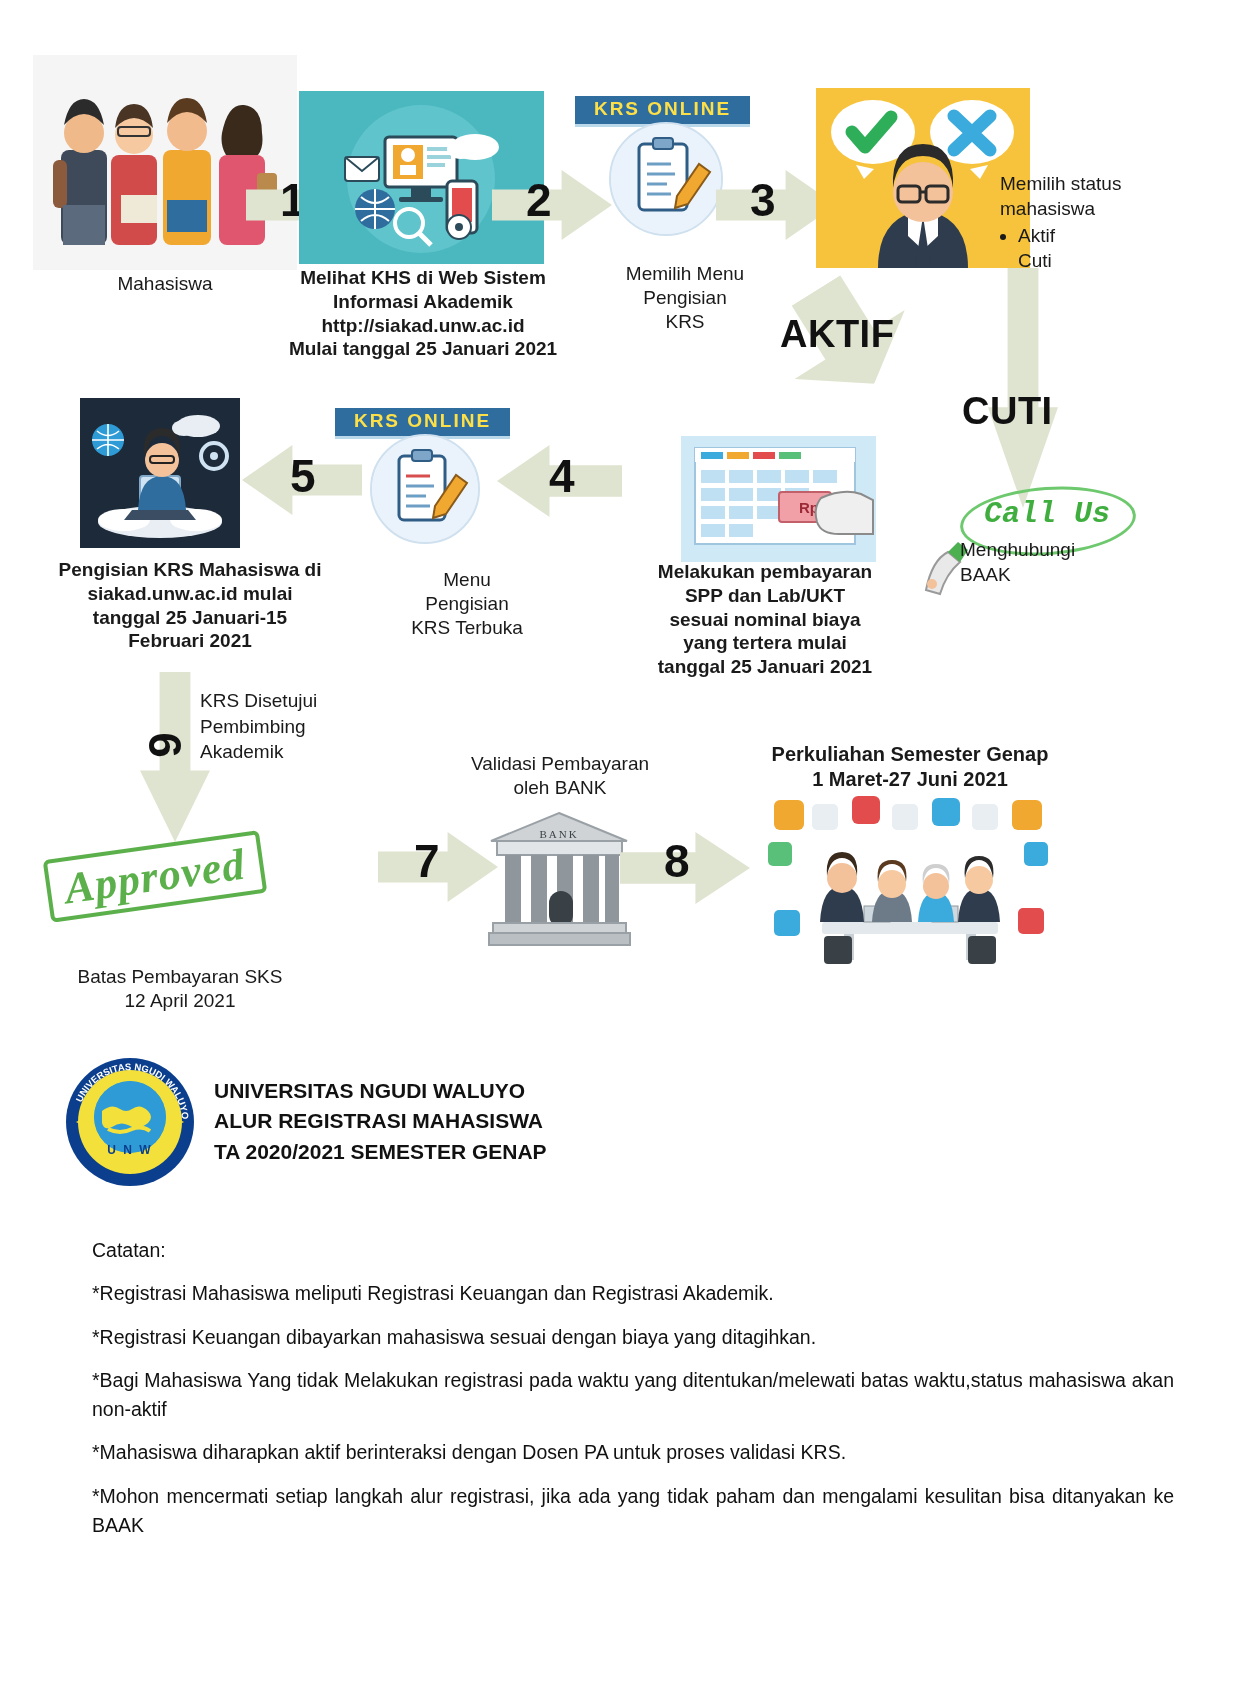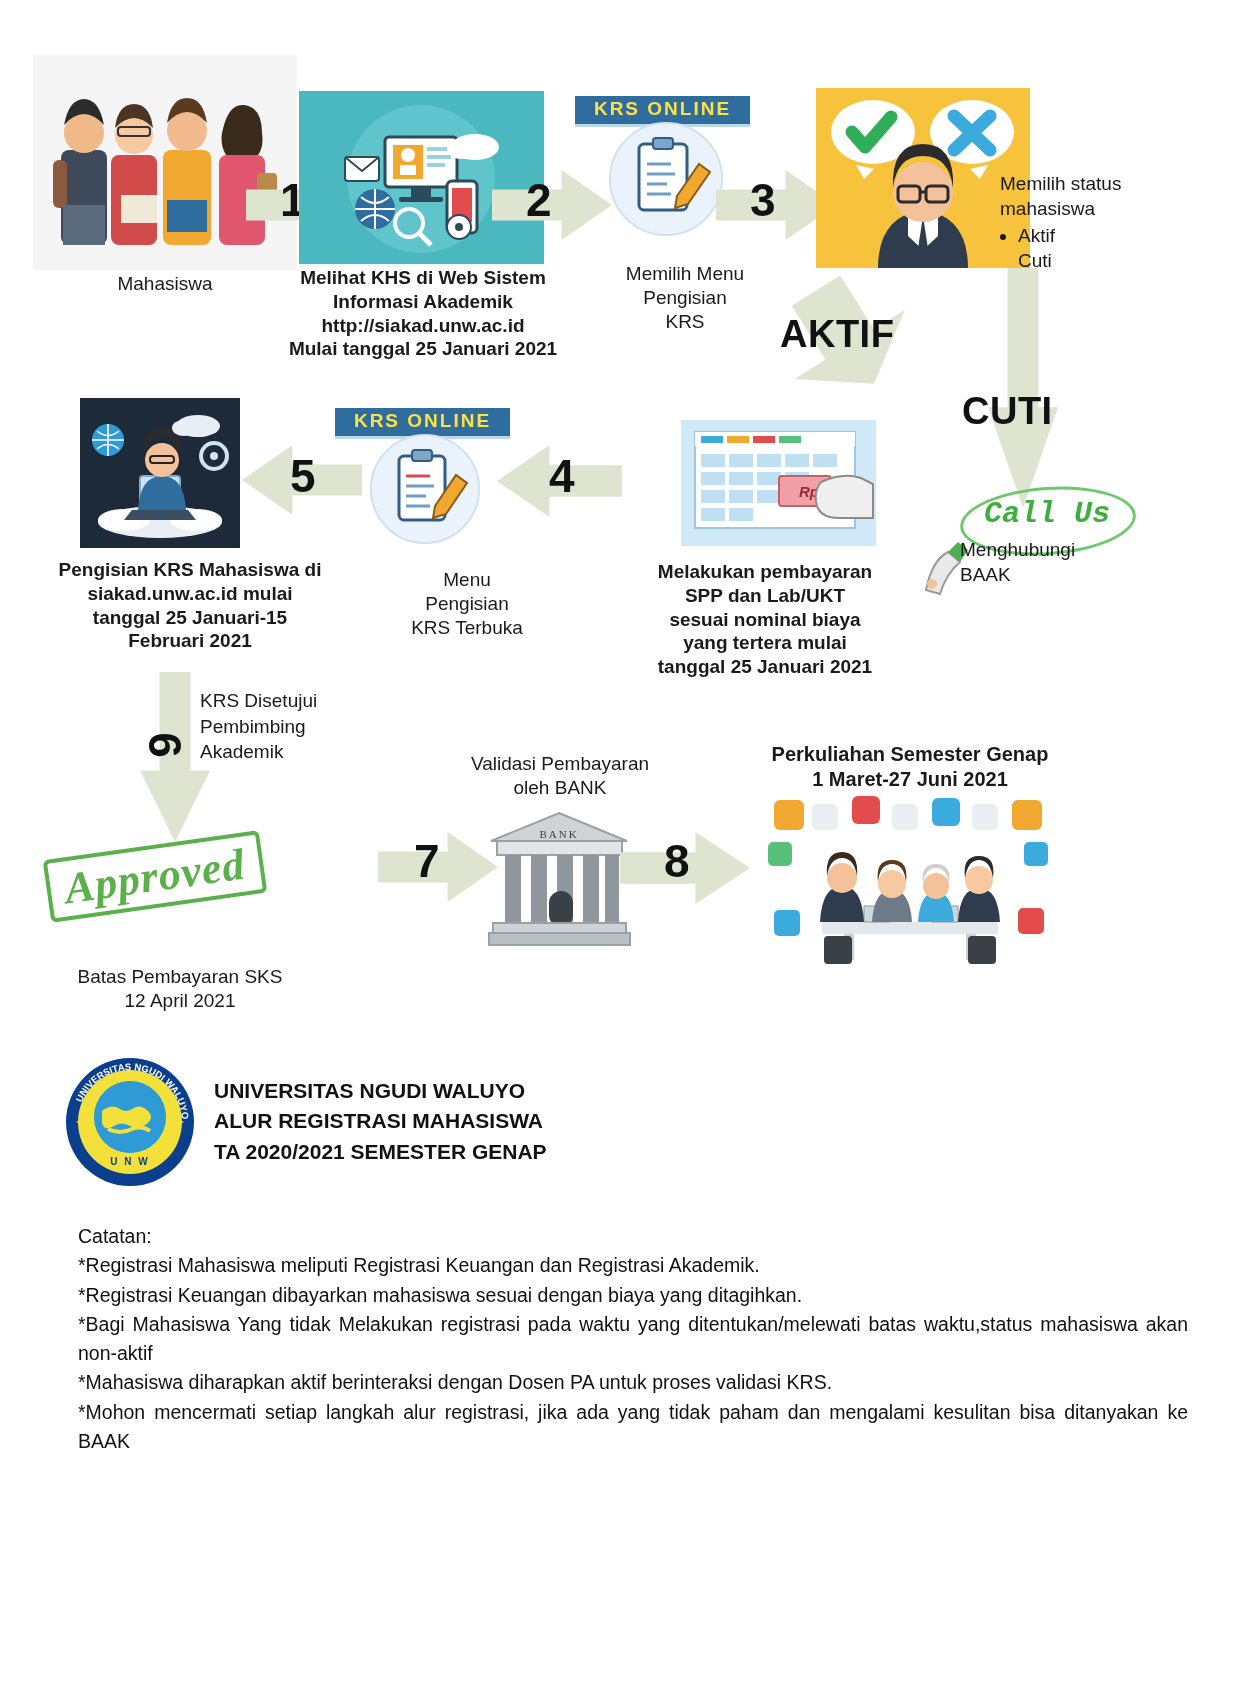--- a/index.html
+++ b/index.html
@@ -125,44 +125,44 @@
     position: relative;
   }
   .logo-globe {
     border-radius: 50%;
     background: #2f9bd6;
     position: relative;
     overflow: hidden;
   }
   .logo-unw {
     position: absolute;
-    bottom: 7px; left: 0; width: 100%;
+    bottom: 17px; left: 0; width: 100%;
     text-align: center;
-    font-size: 10px;
+    font-size: 12px;
     font-weight: bold;
     color: #0b3f8e;
     letter-spacing: 2px;
   }
 
   .org-title {
     position: absolute;
     font-weight: bold;
     font-size: 21px;
     line-height: 1.45;
     color: #111;
   }
 
   .notes {
     position: absolute;
     font-size: 19.5px;
     line-height: 1.5;
     color: #111;
     text-align: justify;
   }
-  .notes div { margin: 0; }
+  .notes div { margin: 14px; }
 
   .bullet-list {
     position: absolute;
     font-size: 19px;
     line-height: 1.3;
   }
   .bullet-list li { margin-left: -12px; }
   ul { margin: 2px 0 0 0; padding-left: 22px; }
 </style>
 </head>
@@ -357,21 +357,21 @@
     <path d="M63 70 l21 -31 l11 8 l-21 31 l-13 4z" fill="#f0a830" stroke="#8a5a18" stroke-width="2"></path>
   </svg>
 </div>
 <div class="cap" style="left:372px; top:568px; width:190px; white-space:pre-line;">Menu
 Pengisian
 KRS Terbuka</div>
 
 <div class="arw left" style="left:497px; top:445px; width:125px; height:72px;"></div>
 <div class="arw-num" style="left:549px; top:453px;"><span>4</span></div>
 
-<div class="abs lightblue-box" style="left:681px; top:420px; width:195px; height:126px;font-style:italic;">
+<div class="abs lightblue-box" style="left:681px; top:436px; width:195px; height:126px;">
   <svg width="195" height="122" viewBox="0 0 195 122">
     <rect width="195" height="122" fill="#cfe9f7"></rect>
     <rect x="14" y="12" width="160" height="96" fill="#fff" stroke="#9fc6de" stroke-width="2"></rect>
     <rect x="14" y="12" width="160" height="14" fill="#fff"></rect>
     <rect x="20" y="16" width="22" height="7" fill="#3aabdc"></rect>
     <rect x="46" y="16" width="22" height="7" fill="#f0a830"></rect>
     <rect x="72" y="16" width="22" height="7" fill="#e24c4c"></rect>
     <rect x="98" y="16" width="22" height="7" fill="#59c07a"></rect>
     <g fill="#bfe0f2">
       <rect x="20" y="34" width="24" height="13"></rect>

